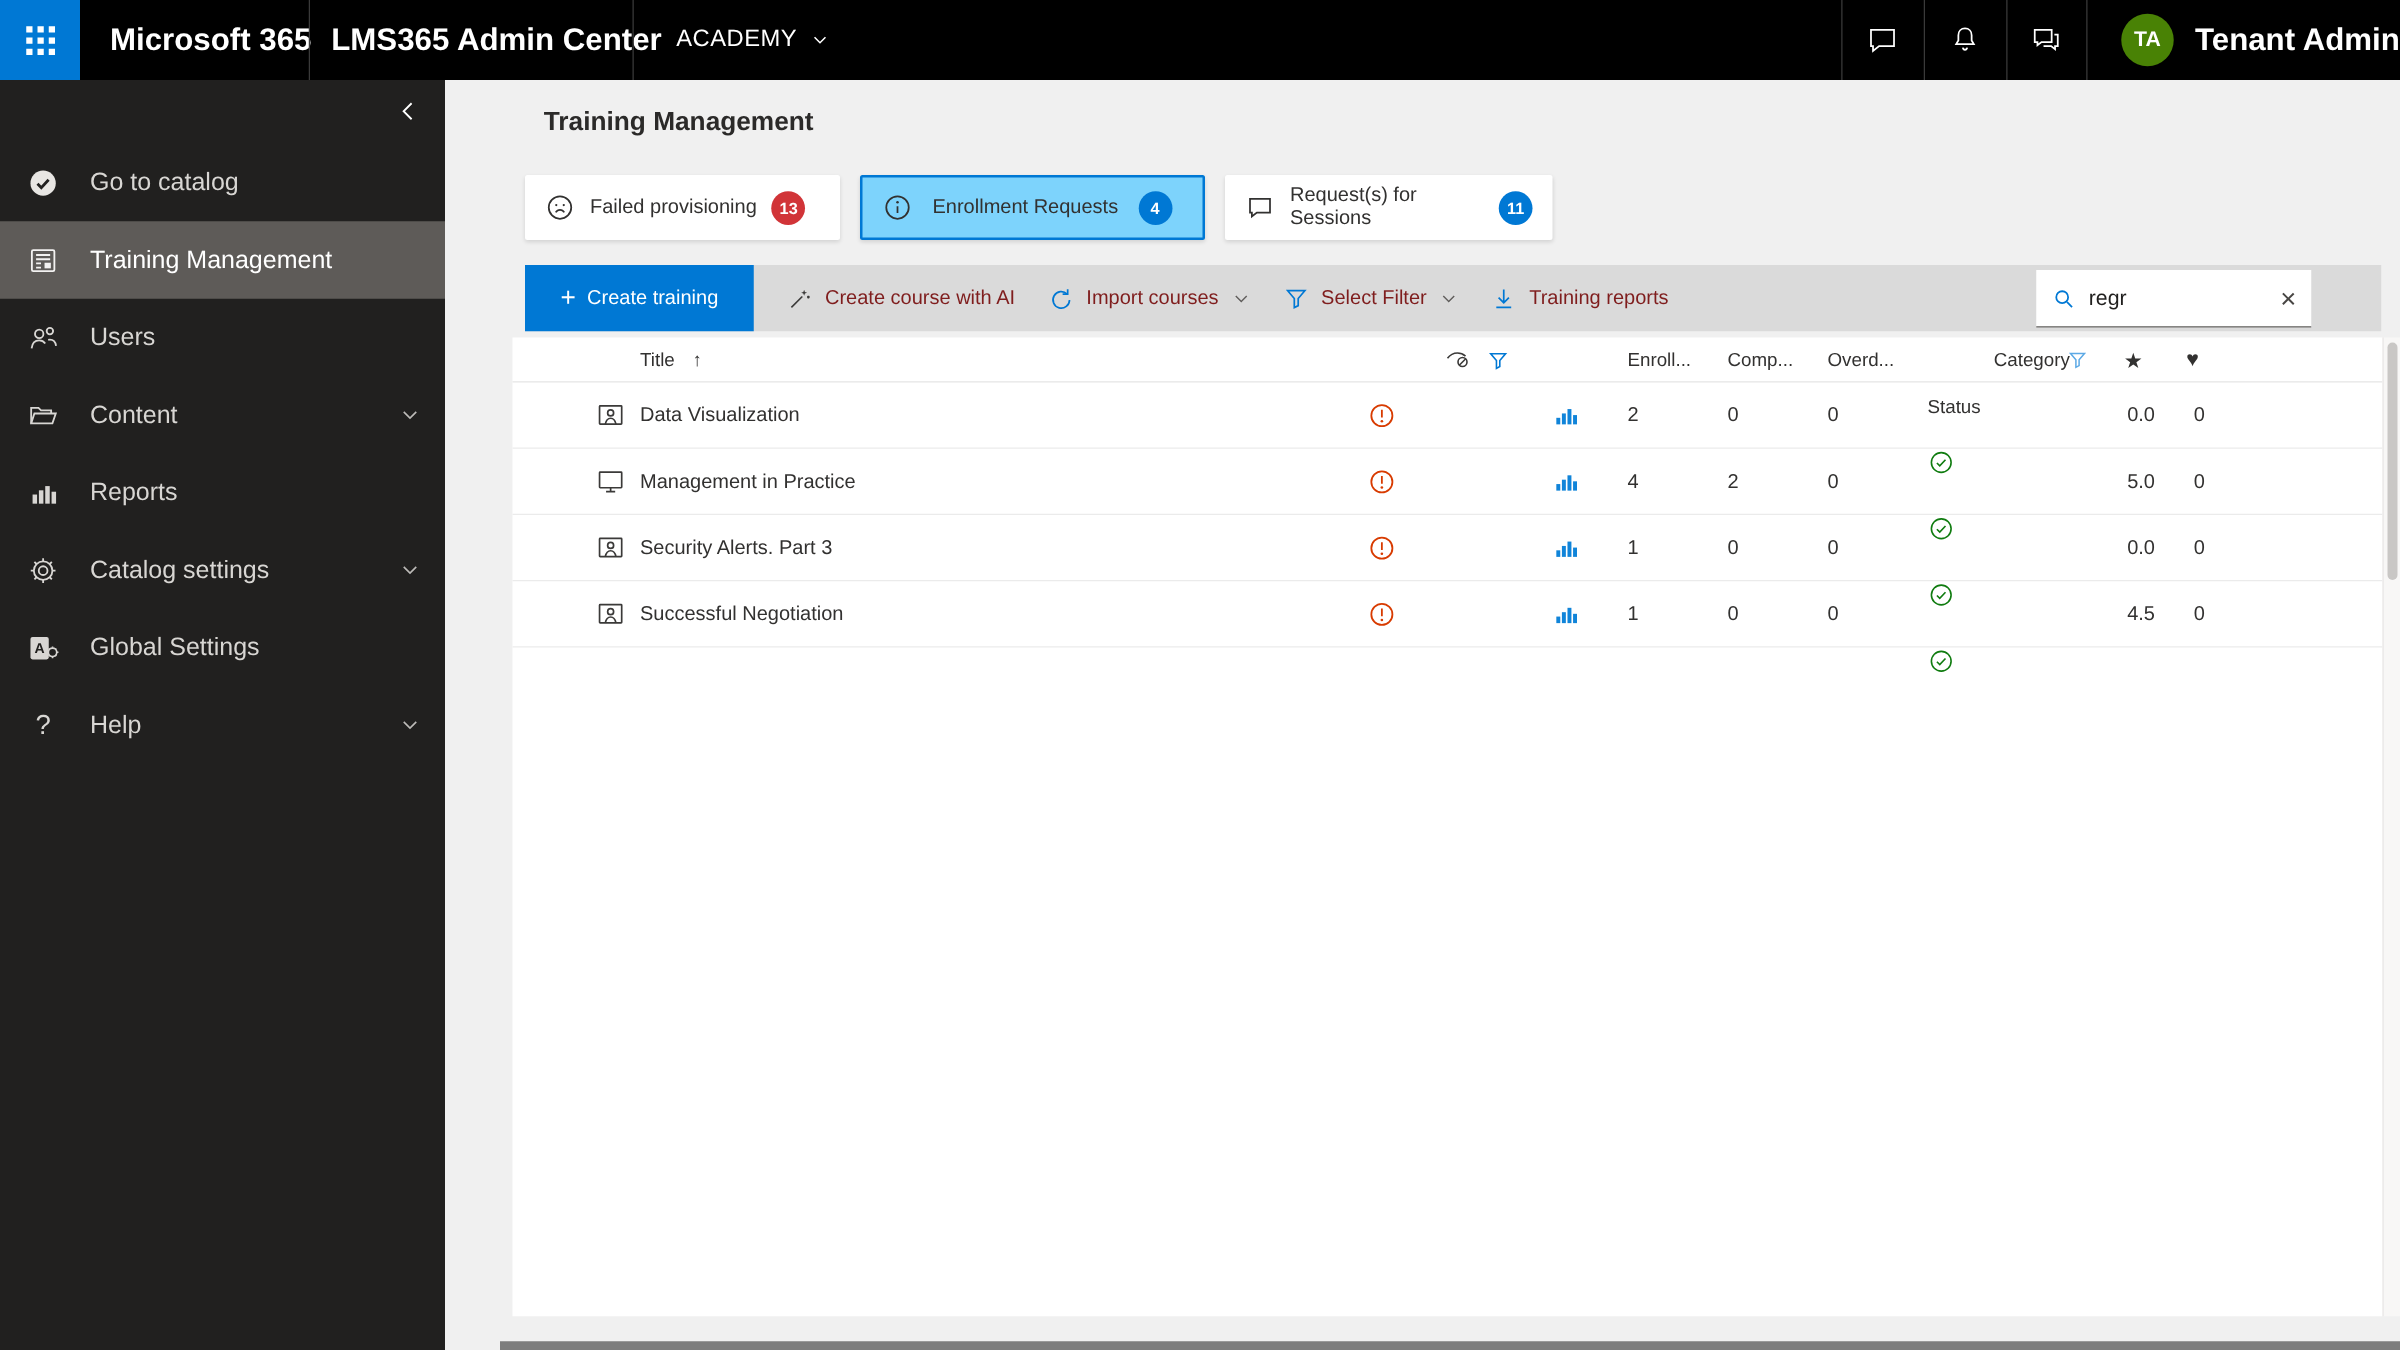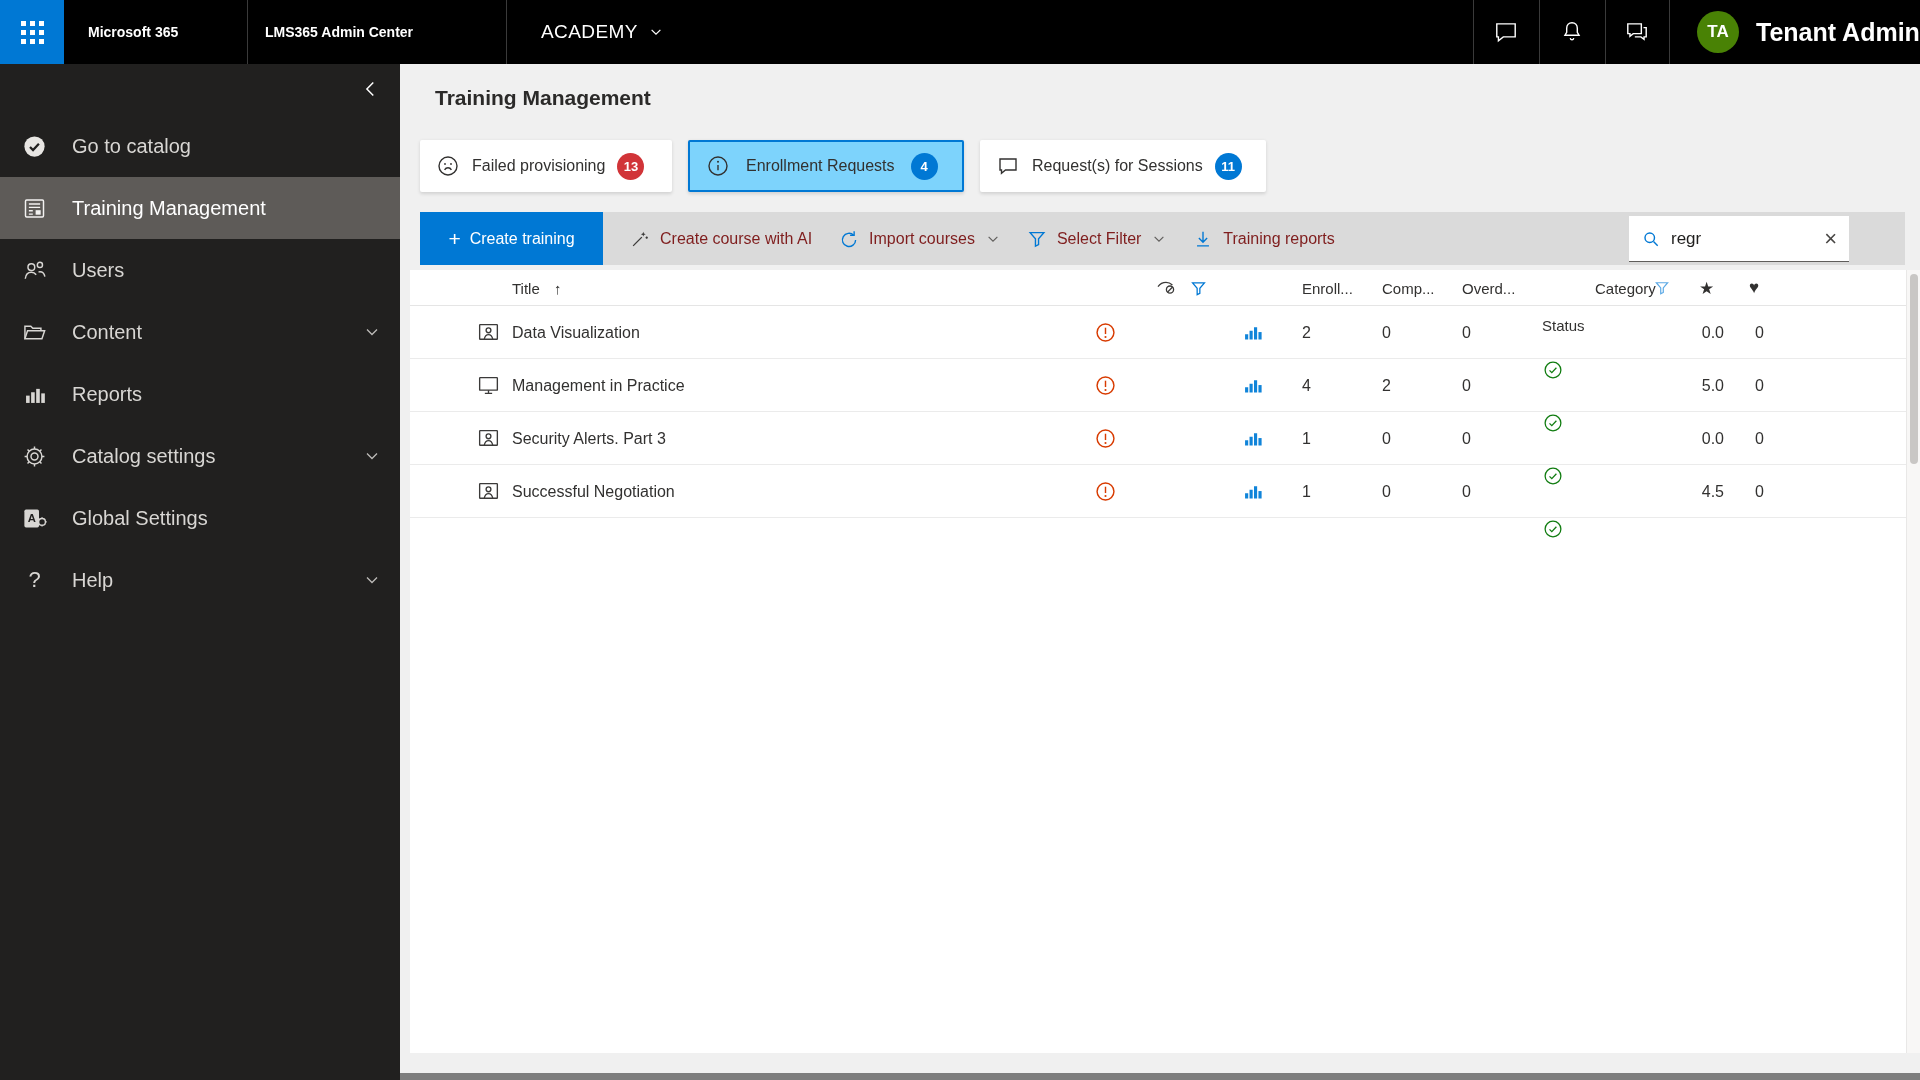--- a/index.html
+++ b/index.html
@@ -7,52 +7,52 @@
               font-family:"Liberation Sans", sans-serif; }
 
   
   .topbar { position:absolute; left:0; top:0; width:1920px; height:64px; background:#000; color:#fff; z-index:10; }
   .tb-sep { position:absolute; top:0; bottom:0; width:1px; background:#3a3a3a; }
   .waffle { position:absolute; left:0; top:0; width:64px; height:64px; background:#0078d4; cursor:pointer;
             display:flex; align-items:center; justify-content:center; }
   .waffle-grid { display:grid; grid-template-columns:repeat(3,5px); grid-template-rows:repeat(3,5px); gap:4px; }
   .waffle-grid i { background:#fff; display:block; }
   .tb-text { position:absolute; top:0; height:64px; display:flex; align-items:center;
-             font-size:14px; font-weight:600; white-space:nowrap; cursor:pointer; }
+             font-size:25px; font-weight:600; white-space:nowrap; cursor:pointer; }
   .tb-tenant { position:absolute; top:0; height:64px; display:flex; align-items:center; gap:11px;
                font-size:19px; letter-spacing:.4px; cursor:pointer; }
   .tb-iconbtn { position:absolute; top:12px; width:40px; height:40px; display:flex; align-items:center;
                 justify-content:center; cursor:pointer; }
   .avatar { position:absolute; left:1697px; top:11px; width:42px; height:42px; border-radius:50%;
             background:#498205; color:#fff; font-size:17px; font-weight:700;
             display:flex; align-items:center; justify-content:center; cursor:pointer; }
   .tb-name { position:absolute; left:1756px; top:0; height:64px; display:flex; align-items:center;
              font-size:25px; font-weight:600; }
 
   
-  .sidebar { position:absolute; left:0; top:64px; width:400px; height:1016px; background:#21201f; }
+  .sidebar { position:absolute; left:0; top:64px; width:356px; height:1016px; background:#21201f; }
   .collapse-btn { position:absolute; top:10px; right:14px; width:30px; height:30px; display:flex;
                   align-items:center; justify-content:center; cursor:pointer; color:#ffffff; }
   .nav { position:absolute; left:0; right:0; top:51px; }
   .side-item { position:relative; height:62px; display:flex; align-items:center; padding-left:21px;
                color:#d8d6d3; font-size:20px; cursor:pointer; }
   .side-item.selected { background:#5e5b58; color:#ffffff; }
   .side-item .s-ico { width:27px; height:27px; margin-right:24px; display:flex; align-items:center;
                       justify-content:center; flex:none; color:#d8d6d3; }
   .side-item.selected .s-ico { color:#f3f2f1; }
   .side-item .chev { position:absolute; right:20px; color:#bdbbb8; display:flex; }
 
   
   .main { position:absolute; left:400px; top:64px; width:1520px; height:1016px; background:#f0f0f0; }
   .page-title { position:absolute; left:35px; top:22px; font-size:21px; font-weight:700; color:#2b2a29; }
 
   .tabs { position:absolute; left:20px; top:76px; display:flex; gap:16px; }
   .tab { height:52px; background:#fff; border-radius:2px; box-shadow:0 1.6px 3.6px rgba(0,0,0,.13);
          display:flex; align-items:center; padding:0 16px; gap:12px; font-size:16px; color:#323130; cursor:pointer; }
-  .tab.t1 { width:252px; } .tab.t2 { width:276px; } .tab.t3 { width:286px; }
+  .tab.t1 { width:252px; } .tab.t2 { width:276px; } .tab.t3 { width:262px;justify-content:flex-end; }
   .tab.selected { background:#7dd3fc; border:2px solid #0078d4;gap:16px; }
   .tab .t-ico { display:flex; color:#323130; flex:none; }
   .badge { min-width:27px; height:27px; padding:0 4px; border-radius:14px; color:#fff; font-size:13px;
            font-weight:600; display:flex; align-items:center; justify-content:center; flex:none; }
   .badge.red { background:#d13438; } .badge.blue { background:#0078d4; }
 
   .toolbar { position:absolute; left:20px; top:148px; width:1485px; height:53px; background:#dadada;
              display:flex; align-items:center; }
   .create-btn { width:183px; height:53px; background:#0078d4; color:#fff; font-size:16px; border:none;
                 display:flex; align-items:center; justify-content:center; gap:9px; cursor:pointer; flex:none;

